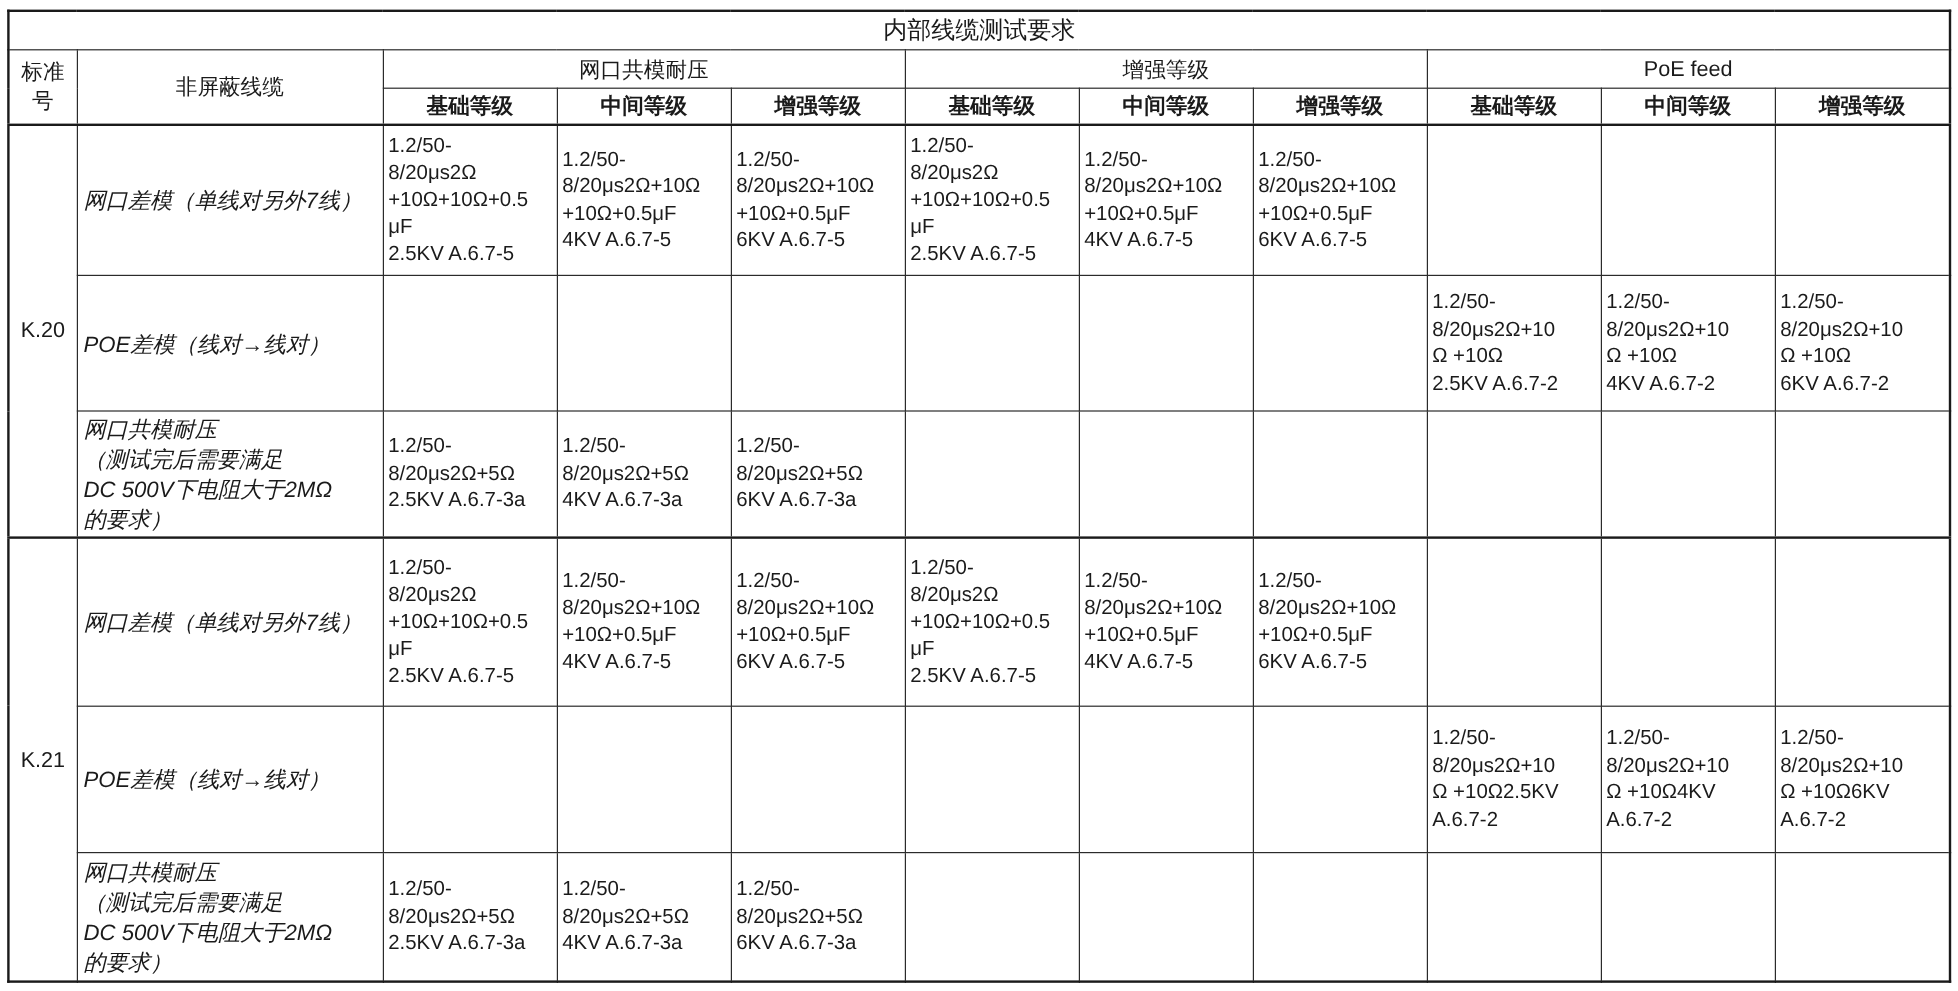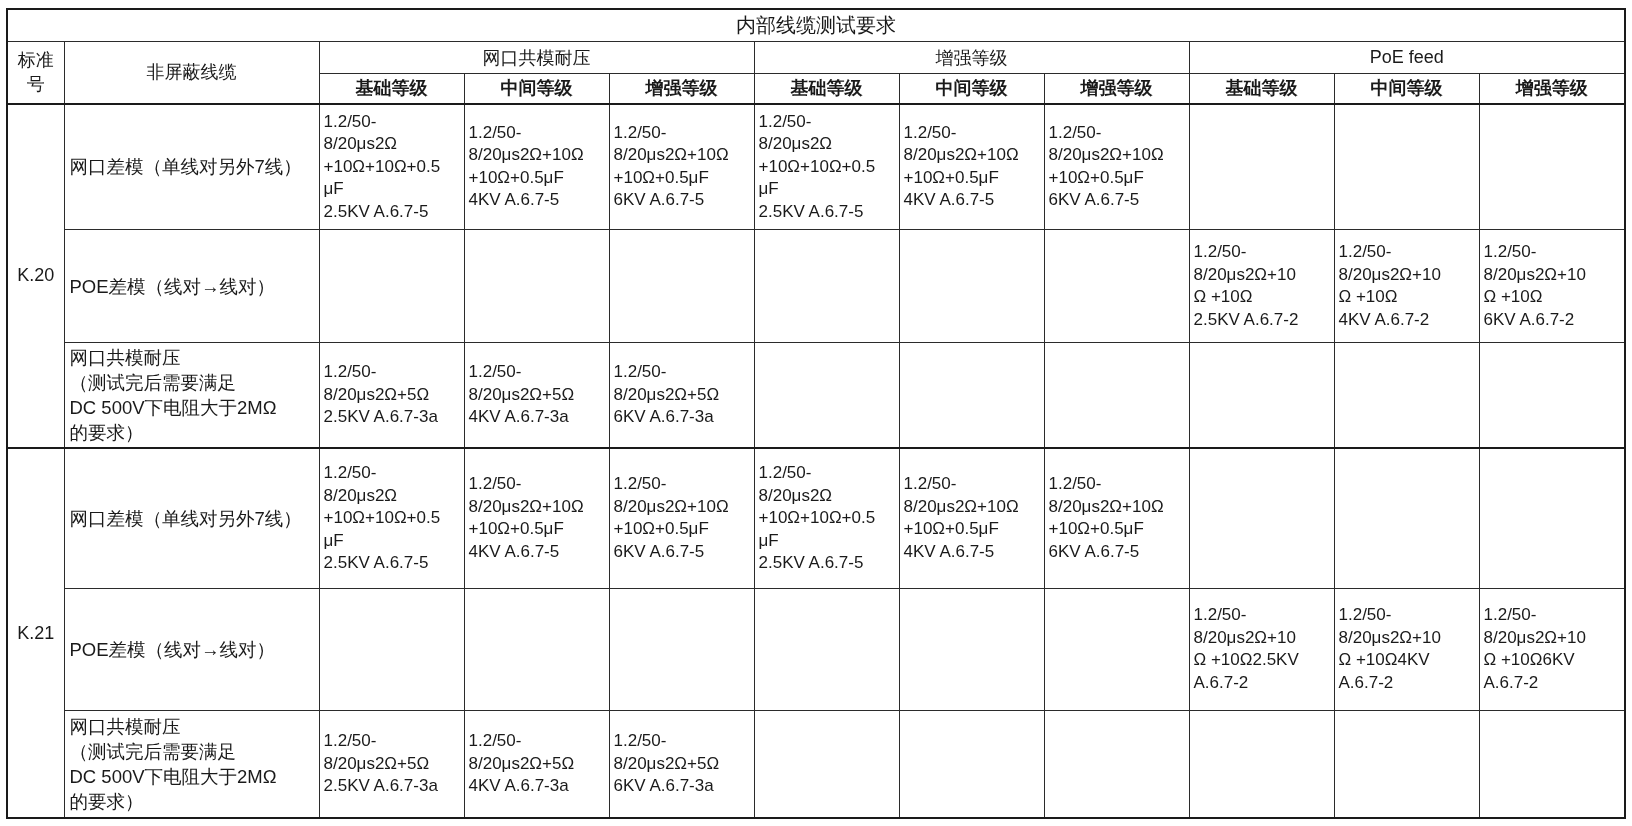--- a/index.html
+++ b/index.html
@@ -49,20 +49,21 @@
     font-size: 18px;
     vertical-align: middle;
     margin-top: 12px;
   }
   td.mode-label {
     font-size: 18.5px;
     padding: 2px 2px 2px 5px;
     white-space: pre-line;
     line-height: 25px;
     vertical-align: middle;
+    font-style: italic;
   }
   td.val {
     font-size: 17px;
     line-height: 22.5px;
     padding: 1px 2px 1px 4px;
     white-space: pre-line;
     vertical-align: middle;
   }
   tr.title-row   { height: 30px; }
   tr.hdr-group   { height: 32px; }

